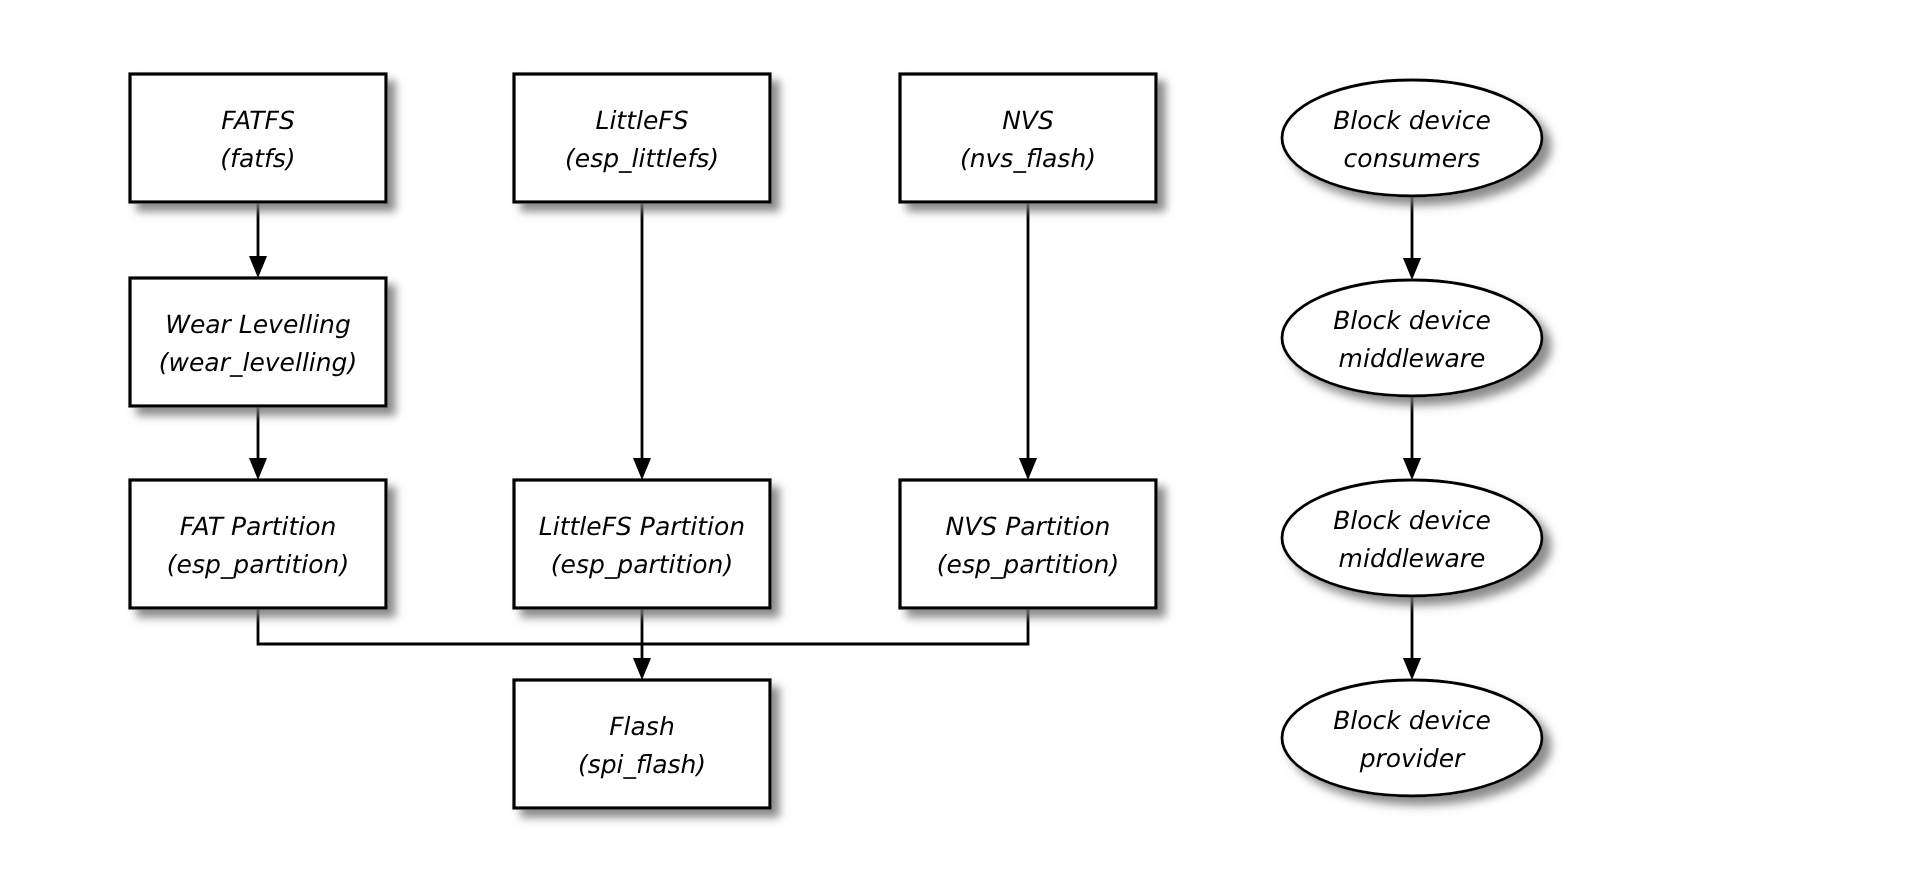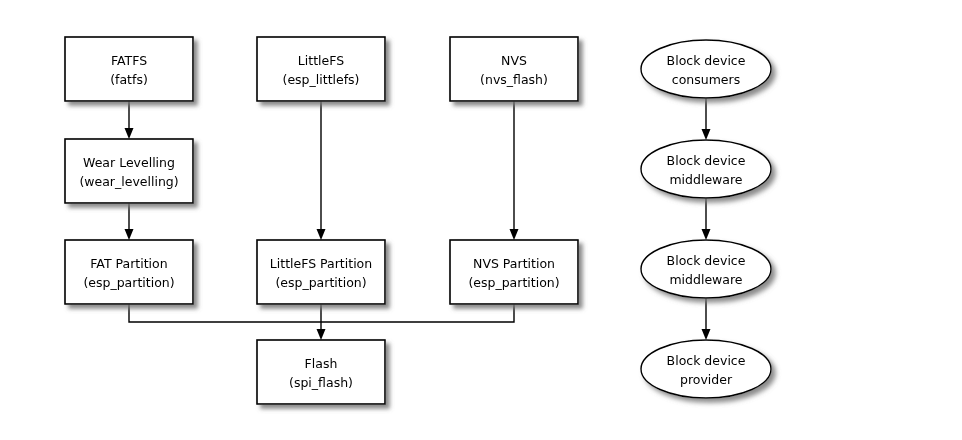--- a/index.html
+++ b/index.html
@@ -11,20 +11,21 @@
     width: 962px;
     height: 440px;
     font-family: "DejaVu Sans", sans-serif;
     overflow: hidden;
   }
   #diagram-root {
     position: relative;
     width: 962px;
     height: 440px;
     background: #ffffff;
+    font-style: italic;
   }
   svg.diagram-canvas {
     display: block;
     width: 962px;
     height: 440px;
   }
   .node-box {
     fill: #ffffff;
     stroke: #000000;
     stroke-width: 1.6;

